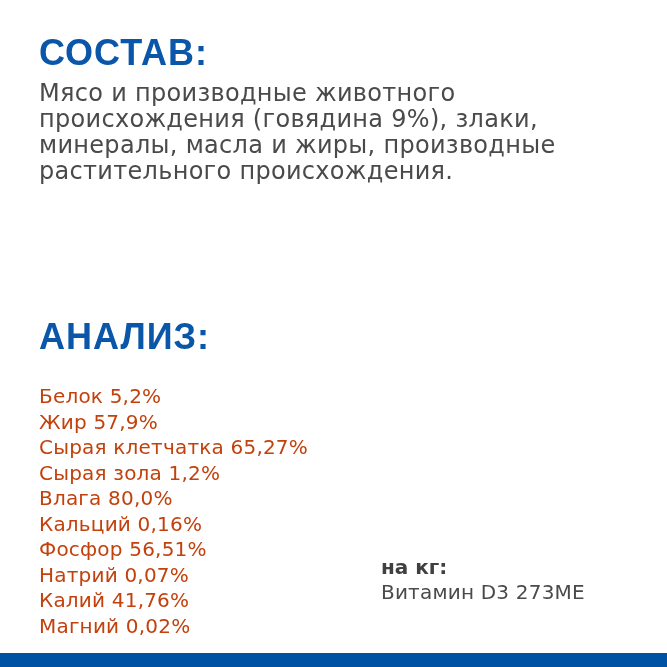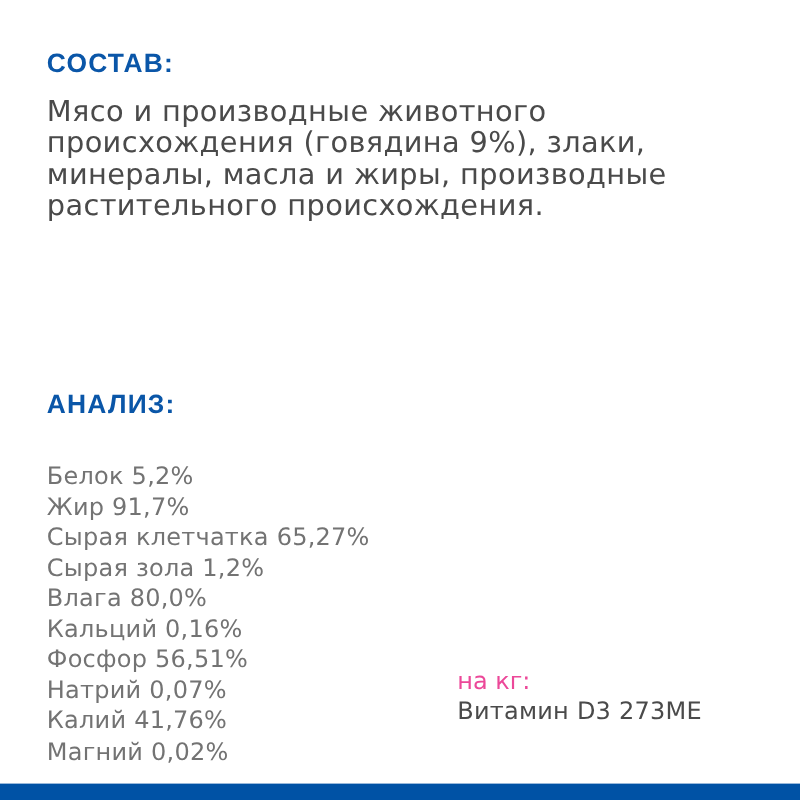--- a/index.html
+++ b/index.html
@@ -14,21 +14,21 @@
       overflow: hidden;
       font-family: "DejaVu Sans", "Liberation Sans", sans-serif;
       color: #4a4a4a;
     }
     .heading {
       position: absolute;
       left: 39px;
       margin: 0;
       font-family: "Liberation Sans", "DejaVu Sans", sans-serif;
       font-weight: bold;
-      font-size: 22px;
+      font-size: 36px;
       letter-spacing: 1px;
       color: #0a56a8;
       line-height: 30px;
     }
     #composition-heading { top: 38px; }
     #analysis-heading { top: 322px; }
 
     .composition-text {
       position: absolute;
       left: 39px;
@@ -43,36 +43,36 @@
 
     .analysis-list {
       position: absolute;
       left: 39px;
       top: 384px;
       margin: 0;
       padding: 0;
       list-style: none;
       font-size: 20px;
       line-height: 25.5px;
-      color: #737373;
+      color: #c2410c;
       letter-spacing: 0.2px;
     }
     .analysis-list li { margin: 0; padding: 0; white-space: nowrap; }
 
     .per-kg {
       position: absolute;
       left: 381px;
       top: 555px;
       margin: 0;
     }
     .per-kg-title {
-      font-weight: normal;
+      font-weight: bold;
       font-size: 20px;
       line-height: 25px;
-      color: #ec4899;
+      color: #404040;
     }
     .per-kg-list {
       margin: 0;
       padding: 0;
       list-style: none;
       font-size: 20px;
       line-height: 25.5px;
       color: #4a4a4a;
       letter-spacing: 0.2px;
     }
@@ -91,21 +91,21 @@
 <body>
 
 <h1 id="composition-heading" class="heading">СОСТАВ:</h1>
 
 <p class="composition-text">Мясо и производные животного происхождения (говядина 9%), злаки, минералы, масла и жиры, производные растительного происхождения.</p>
 
 <h1 id="analysis-heading" class="heading">АНАЛИЗ:</h1>
 
 <ul class="analysis-list">
   <li>Белок 5,2%</li>
-  <li>Жир 91,7%</li>
+  <li>Жир 57,9%</li>
   <li>Сырая клетчатка 65,27%</li>
   <li>Сырая зола 1,2%</li>
   <li>Влага 80,0%</li>
   <li>Кальций 0,16%</li>
   <li>Фосфор 56,51%</li>
   <li>Натрий 0,07%</li>
   <li>Калий 41,76%</li>
   <li>Магний 0,02%</li>
 </ul>
 

